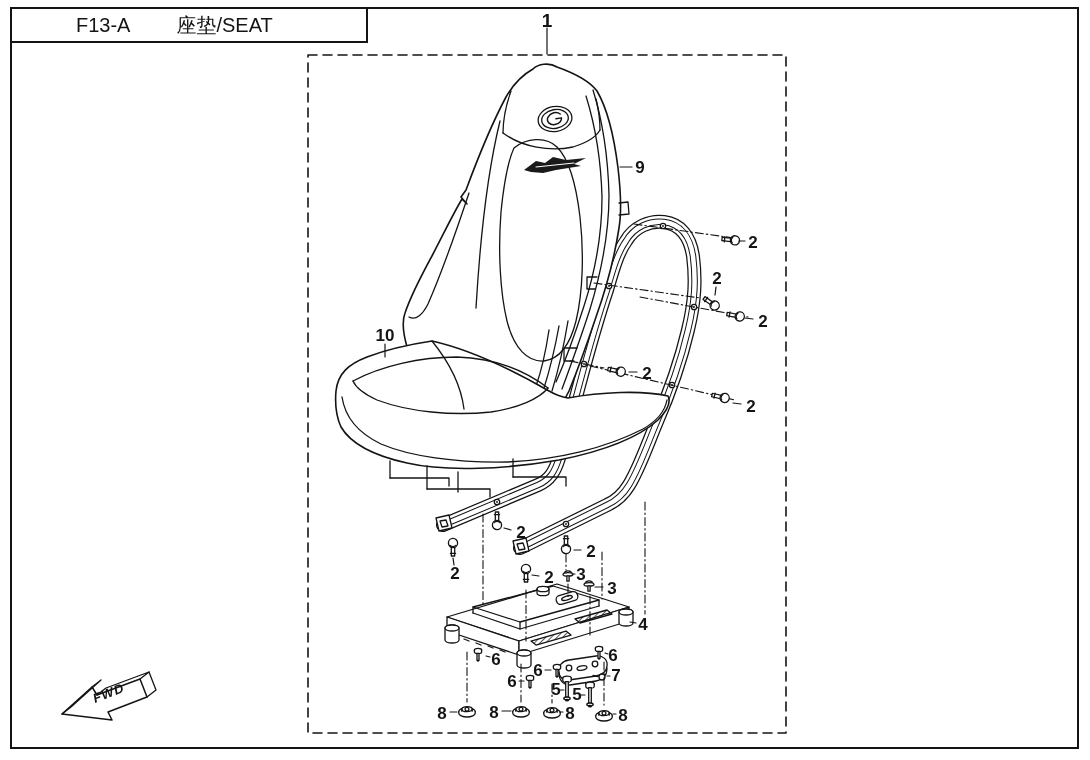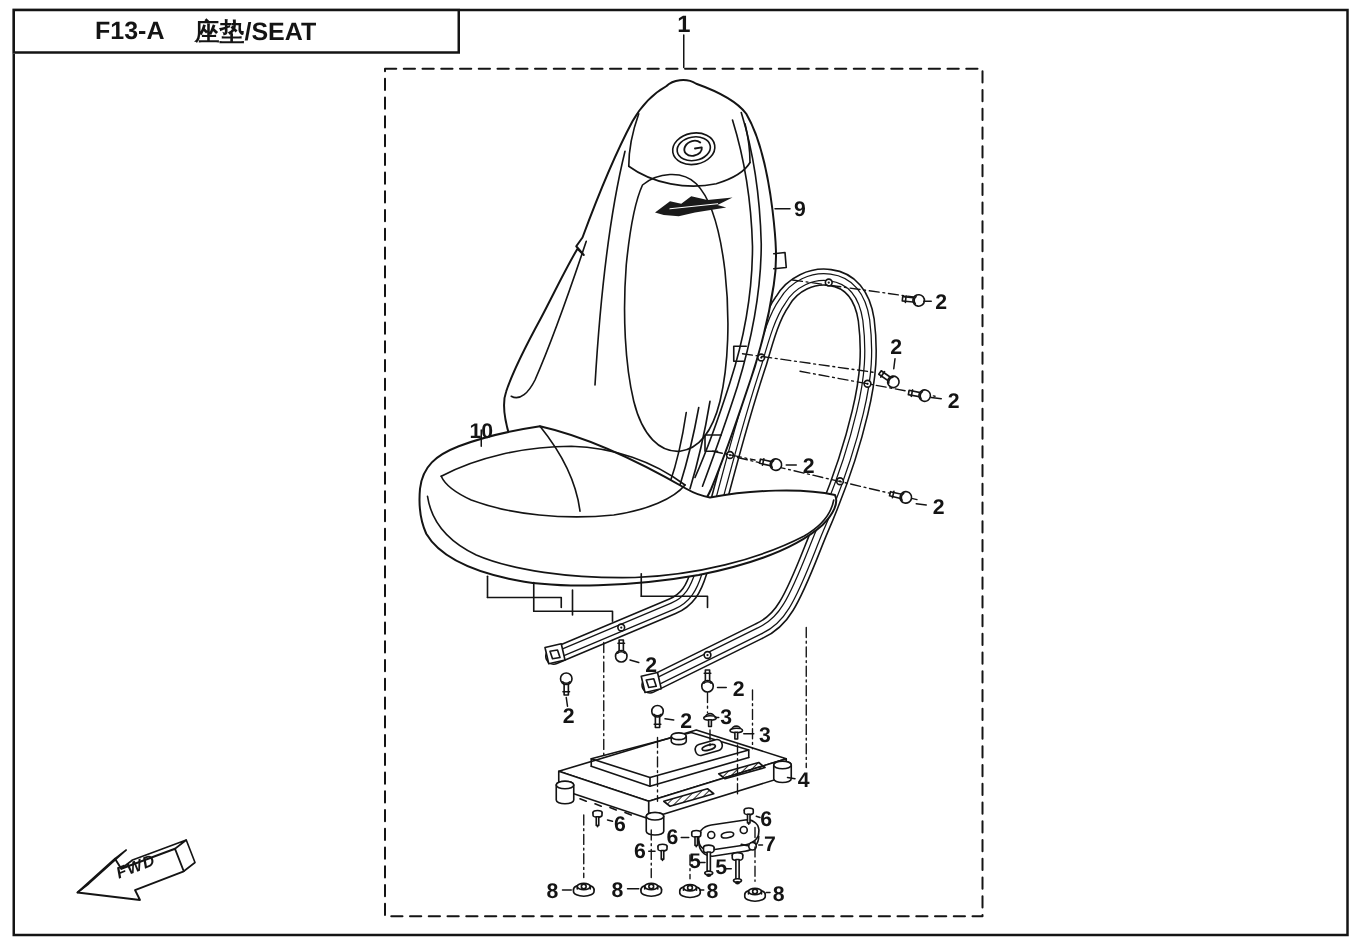--- a/index.html
+++ b/index.html
@@ -2,22 +2,22 @@
 <html><head>
 <meta charset="utf-8">
 <style>
   html,body{margin:0;padding:0;background:#ffffff;}
   .sheet{position:relative;width:1090px;height:760px;background:#fff;
          font-family:"Liberation Sans",sans-serif;color:#141414;overflow:hidden;}
   .sheet-border{position:absolute;left:10px;top:7px;width:1069px;height:742px;
          border:2px solid #141414;box-sizing:border-box;pointer-events:none;}
   .title-block{position:absolute;left:10px;top:7px;width:358px;height:36px;
          border:2px solid #141414;box-sizing:border-box;background:#fff;
-         display:flex;align-items:center;padding-left:64px;gap:24px;
-         font-size:20px;font-weight:bold;white-space:nowrap;}
+         display:flex;align-items:center;padding-left:64px;gap:46px;
+         font-size:20px;font-weight:normal;white-space:nowrap;}
   svg.drawing{position:absolute;left:0;top:0;}
   .callout{position:absolute;transform:translate(-50%,-50%);
          font-size:17px;font-weight:bold;line-height:1;letter-spacing:0;}
   .callout.big{font-size:19px;}
 </style>
 </head>
 <body>
 
 <div class="sheet">
 
@@ -298,21 +298,21 @@
 
   <div class="sheet-border"></div>
   <div class="title-block">
     <span>F13-A</span>
     <span>座垫/SEAT</span>
   </div>
 
   <div id="callout-layer">
       <div class="callout big" style="left: 547px; top: 20px;">1</div>
       <div class="callout" style="left: 640px; top: 167px;">9</div>
-      <div class="callout" style="left: 385px; top: 345px; text-align: right;">10</div>
+      <div class="callout" style="left: 385px; top: 335px; text-align: right;">10</div>
       <div class="callout" style="left: 753px; top: 242px;">2</div>
       <div class="callout" style="left: 717px; top: 278px;">2</div>
       <div class="callout" style="left: 763px; top: 321px;">2</div>
       <div class="callout" style="left: 647px; top: 373px;">2</div>
       <div class="callout" style="left: 751px; top: 406px;">2</div>
       <div class="callout" style="left: 521px; top: 532px;">2</div>
       <div class="callout" style="left: 591px; top: 551px;">2</div>
       <div class="callout" style="left: 455px; top: 573px;">2</div>
       <div class="callout" style="left: 549px; top: 577px;">2</div>
       <div class="callout" style="left: 581px; top: 574px;">3</div>

